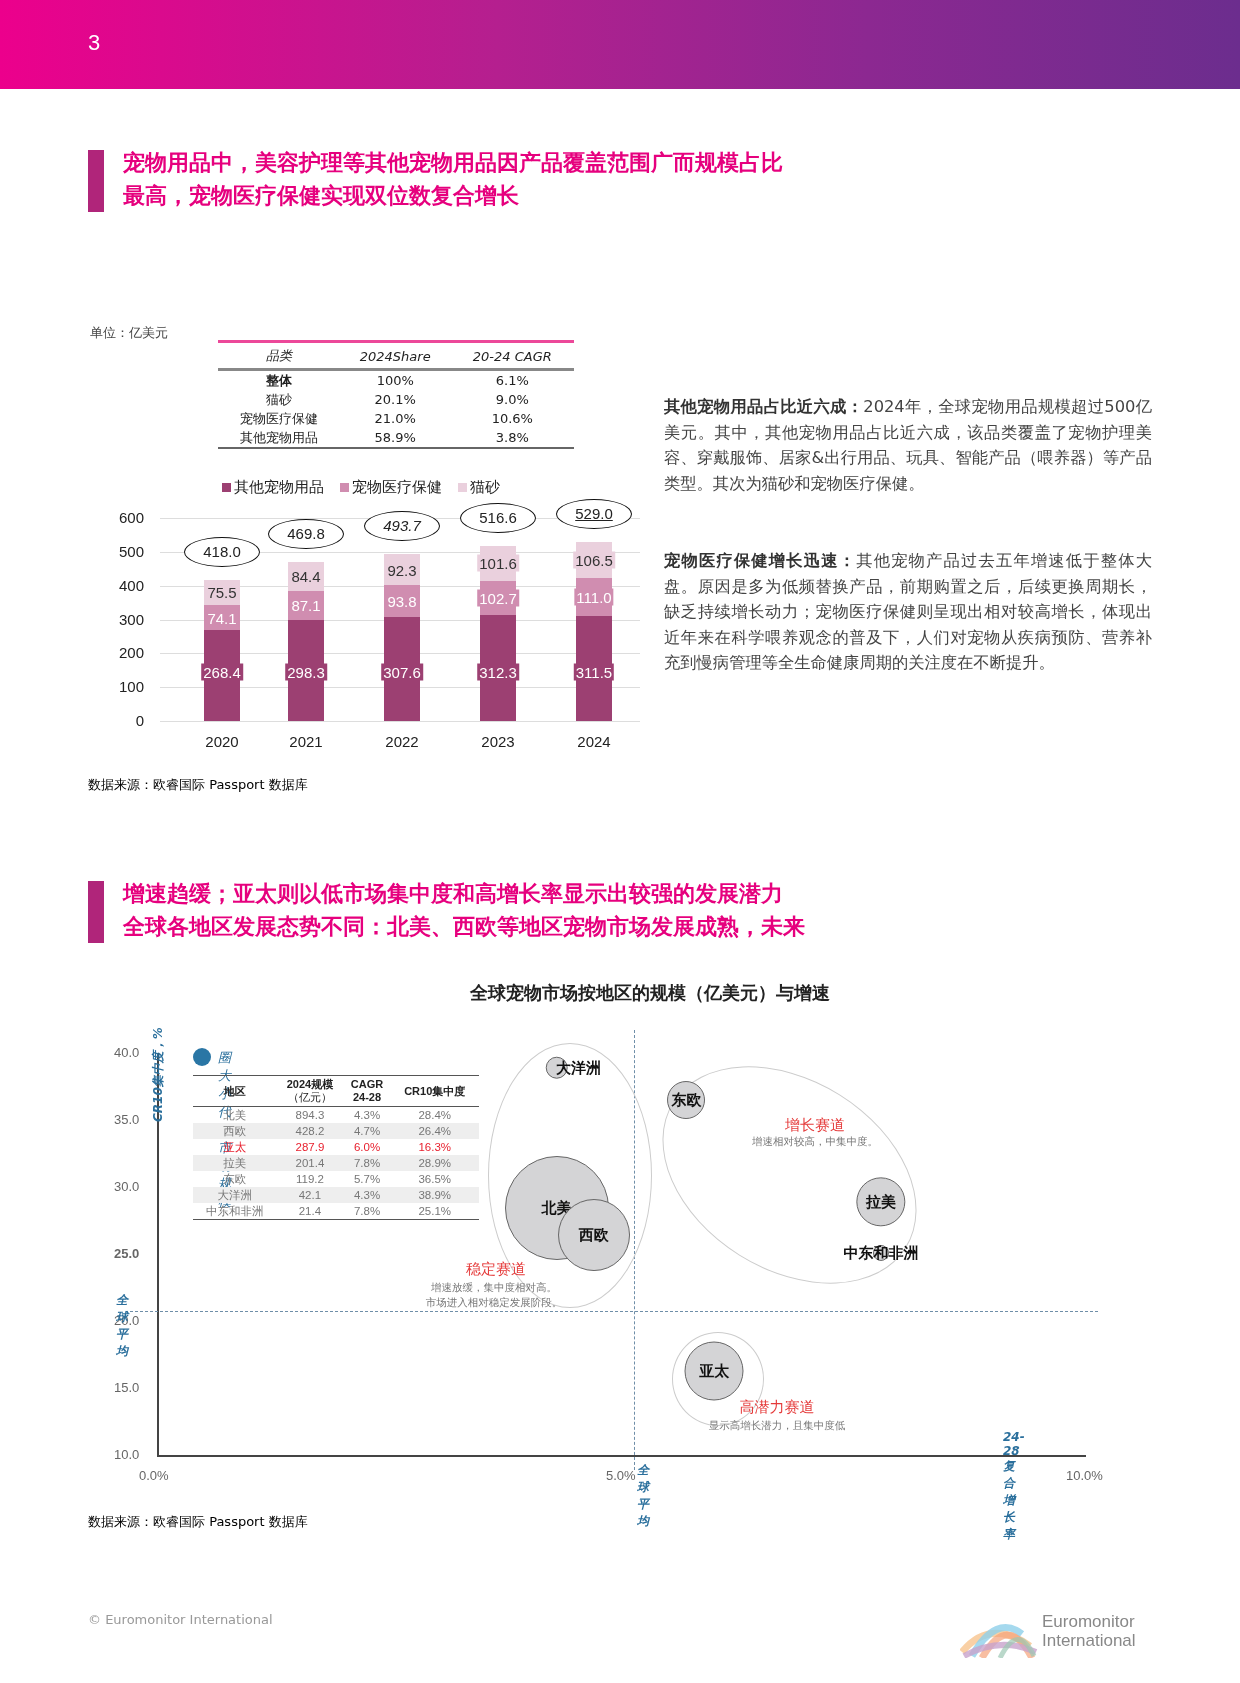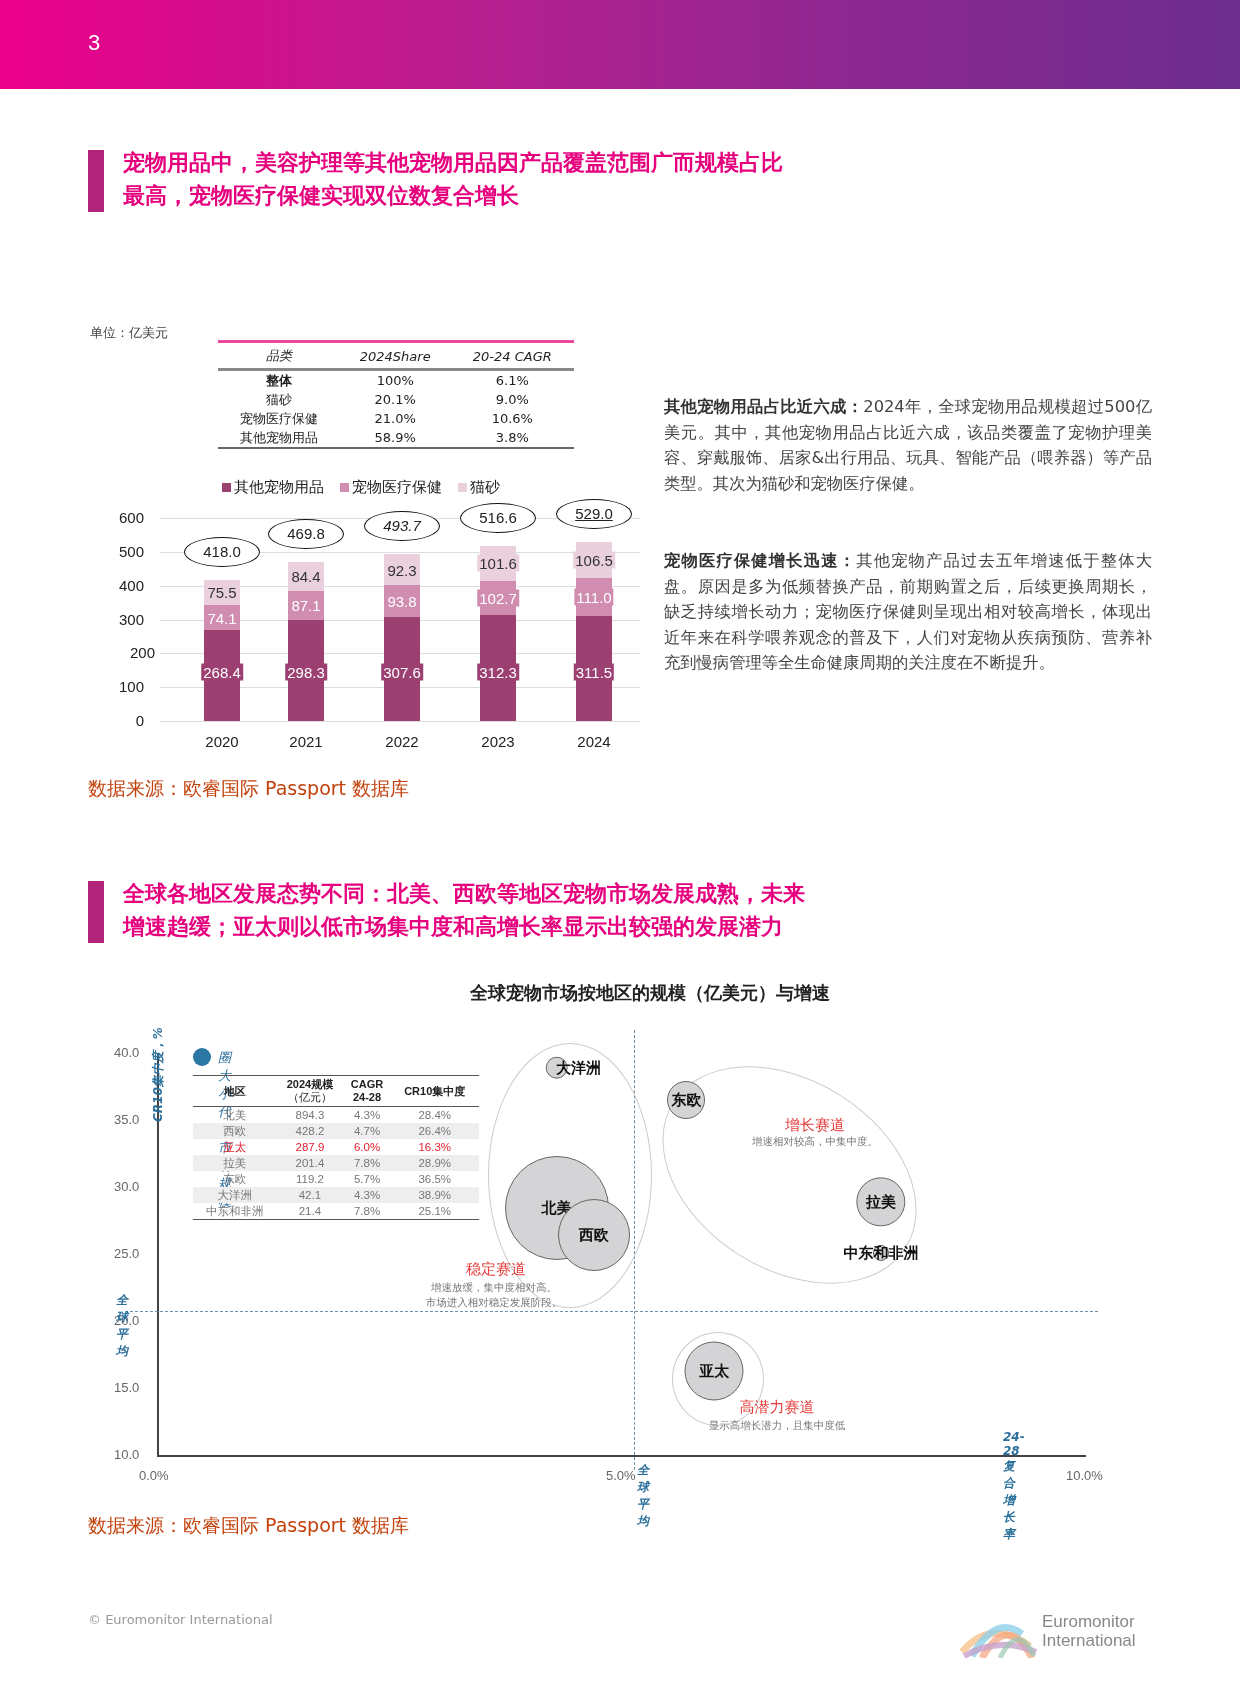--- a/index.html
+++ b/index.html
@@ -31,21 +31,21 @@
   .ytick { font-size: 15px; color: #222; text-align: right; width: 50px; font-family: "Liberation Sans", sans-serif; }
   .gridline { height: 1px; background: #ddd; }
   .bar-seg { position: absolute; width: 36px; }
   .seg-label { position: absolute; font-size: 15px; font-family: "Liberation Sans", sans-serif; padding: 0 2px; white-space: nowrap; transform: translate(-50%, -50%); }
   .lbl-other { background: #9c4072; color: #fff; }
   .lbl-health { background: #d08db0; color: #fff; }
   .lbl-litter { background: #ead0dd; color: #333; }
   .total-oval { position: absolute; width: 76px; height: 30px; border: 1.5px solid #111; border-radius: 50%; text-align: center; line-height: 27px; font-size: 15px; color: #222; background: #fff; font-family: "Liberation Sans", sans-serif; transform: translate(-50%, -50%); }
   .xcat { position: absolute; font-size: 15px; color: #222; transform: translateX(-50%); font-family: "Liberation Sans", sans-serif; }
 
-  .source { font-size: 19px; color: #c2410c; }
+  .source { font-size: 13px; color: #000000; }
 
   .para { left: 664px; width: 488px; font-size: 16.3px; line-height: 25.5px; color: #444; text-align: justify; margin-top: 40px; }
   .para b { color: #333; }
 
   .chart2-title { left: 150px; width: 1000px; text-align: center; top: 981px; font-size: 18px; font-weight: bold; color: #222; }
 
   .axis-line { background: #444; }
   .tick-lbl { font-size: 13px; color: #666; font-family: "Liberation Sans", sans-serif; }
   .avg-h { border-top: 1px dashed #6f8ea8; }
   .avg-v { border-left: 1px dashed #6f8ea8; }
@@ -130,21 +130,21 @@
     <span>猫砂</span>
   </div>
 </div>
 
 <div id="bar-chart" class="abs" style="left:0;top:0;width:1px;height:1px;">
     <div class="abs gridline" style="left: 160px; top: 721px; width: 480px;"></div>
     <div class="abs ytick" style="left: 94px; top: 712px;">0</div>
     <div class="abs gridline" style="left: 160px; top: 687.167px; width: 480px;"></div>
     <div class="abs ytick" style="left: 94px; top: 678.167px;">100</div>
     <div class="abs gridline" style="left: 160px; top: 653.333px; width: 480px;"></div>
-    <div class="abs ytick" style="left: 105px; top: 644.333px;">200</div>
+    <div class="abs ytick" style="left: 94px; top: 644.333px;">200</div>
     <div class="abs gridline" style="left: 160px; top: 619.5px; width: 480px;"></div>
     <div class="abs ytick" style="left: 94px; top: 610.5px;">300</div>
     <div class="abs gridline" style="left: 160px; top: 585.667px; width: 480px;"></div>
     <div class="abs ytick" style="left: 94px; top: 576.667px;">400</div>
     <div class="abs gridline" style="left: 160px; top: 551.833px; width: 480px;"></div>
     <div class="abs ytick" style="left: 94px; top: 542.833px;">500</div>
     <div class="abs gridline" style="left: 160px; top: 518px; width: 480px;"></div>
     <div class="abs ytick" style="left: 94px; top: 509px;">600</div>
     <div class="bar-seg" style="left: 204px; top: 630.191px; height: 90.8087px; background: rgb(156, 64, 114);"></div>
     <div class="seg-label lbl-other" style="left: 222px; top: 672.167px;">268.4</div>
@@ -192,35 +192,35 @@
 
 <div class="abs para" style="top:354px;">
   <b>其他宠物用品占比近六成：</b><span>2024年，全球宠物用品规模超过500亿美元。其中，其他宠物用品占比近六成，该品类覆盖了宠物护理美容、穿戴服饰、居家&amp;出行用品、玩具、智能产品（喂养器）等产品类型。其次为猫砂和宠物医疗保健。</span>
 </div>
 <div class="abs para" style="top:508px;">
   <b>宠物医疗保健增长迅速：</b><span>其他宠物产品过去五年增速低于整体大盘。原因是多为低频替换产品，前期购置之后，后续更换周期长，缺乏持续增长动力；宠物医疗保健则呈现出相对较高增长，体现出近年来在科学喂养观念的普及下，人们对宠物从疾病预防、营养补充到慢病管理等全生命健康周期的关注度在不断提升。</span>
 </div>
 
 <div class="abs section-head" style="top:877px;">
   <div class="bar" style="height:62px;"></div>
+  <div class="txt">增速趋缓；亚太则以低市场集中度和高增长率显示出较强的发展潜力</div>
   <div class="txt">全球各地区发展态势不同：北美、西欧等地区宠物市场发展成熟，未来</div>
-  <div class="txt">增速趋缓；亚太则以低市场集中度和高增长率显示出较强的发展潜力</div>
 </div>
 
 <div class="abs chart2-title">全球宠物市场按地区的规模（亿美元）与增速</div>
 
 <div id="bubble-chart" class="abs" style="left:0;top:0;width:1px;height:1px;">
 
   <div class="abs axis-line" style="left:157px;top:1053px;width:2px;height:403px;"></div>
   <div class="abs axis-line" style="left:157px;top:1455px;width:929px;height:2px;"></div>
 
   <div class="abs tick-lbl" style="left:114px;top:1045px;">40.0</div>
   <div class="abs tick-lbl" style="left:114px;top:1112px;">35.0</div>
   <div class="abs tick-lbl" style="left:114px;top:1179px;">30.0</div>
-  <div class="abs tick-lbl" style="left:114px;top:1246px;">25.0</div>
+  <div class="abs tick-lbl" style="left:114px;top:1246px;font-weight:bold;">25.0</div>
   <div class="abs tick-lbl" style="left:114px;top:1313px;">20.0</div>
   <div class="abs tick-lbl" style="left:114px;top:1380px;">15.0</div>
   <div class="abs tick-lbl" style="left:114px;top:1447px;">10.0</div>
 
   <div class="abs tick-lbl" style="left:139px;top:1468px;">0.0%</div>
   <div class="abs tick-lbl" style="left:606px;top:1468px;">5.0%</div>
   <div class="abs tick-lbl" style="left:1066px;top:1468px;">10.0%</div>
 
   <div class="abs avg-h" style="left:130px;top:1311px;width:968px;height:1px;"></div>
   <div class="abs avg-v" style="left:634px;top:1030px;width:1px;height:440px;"></div>

